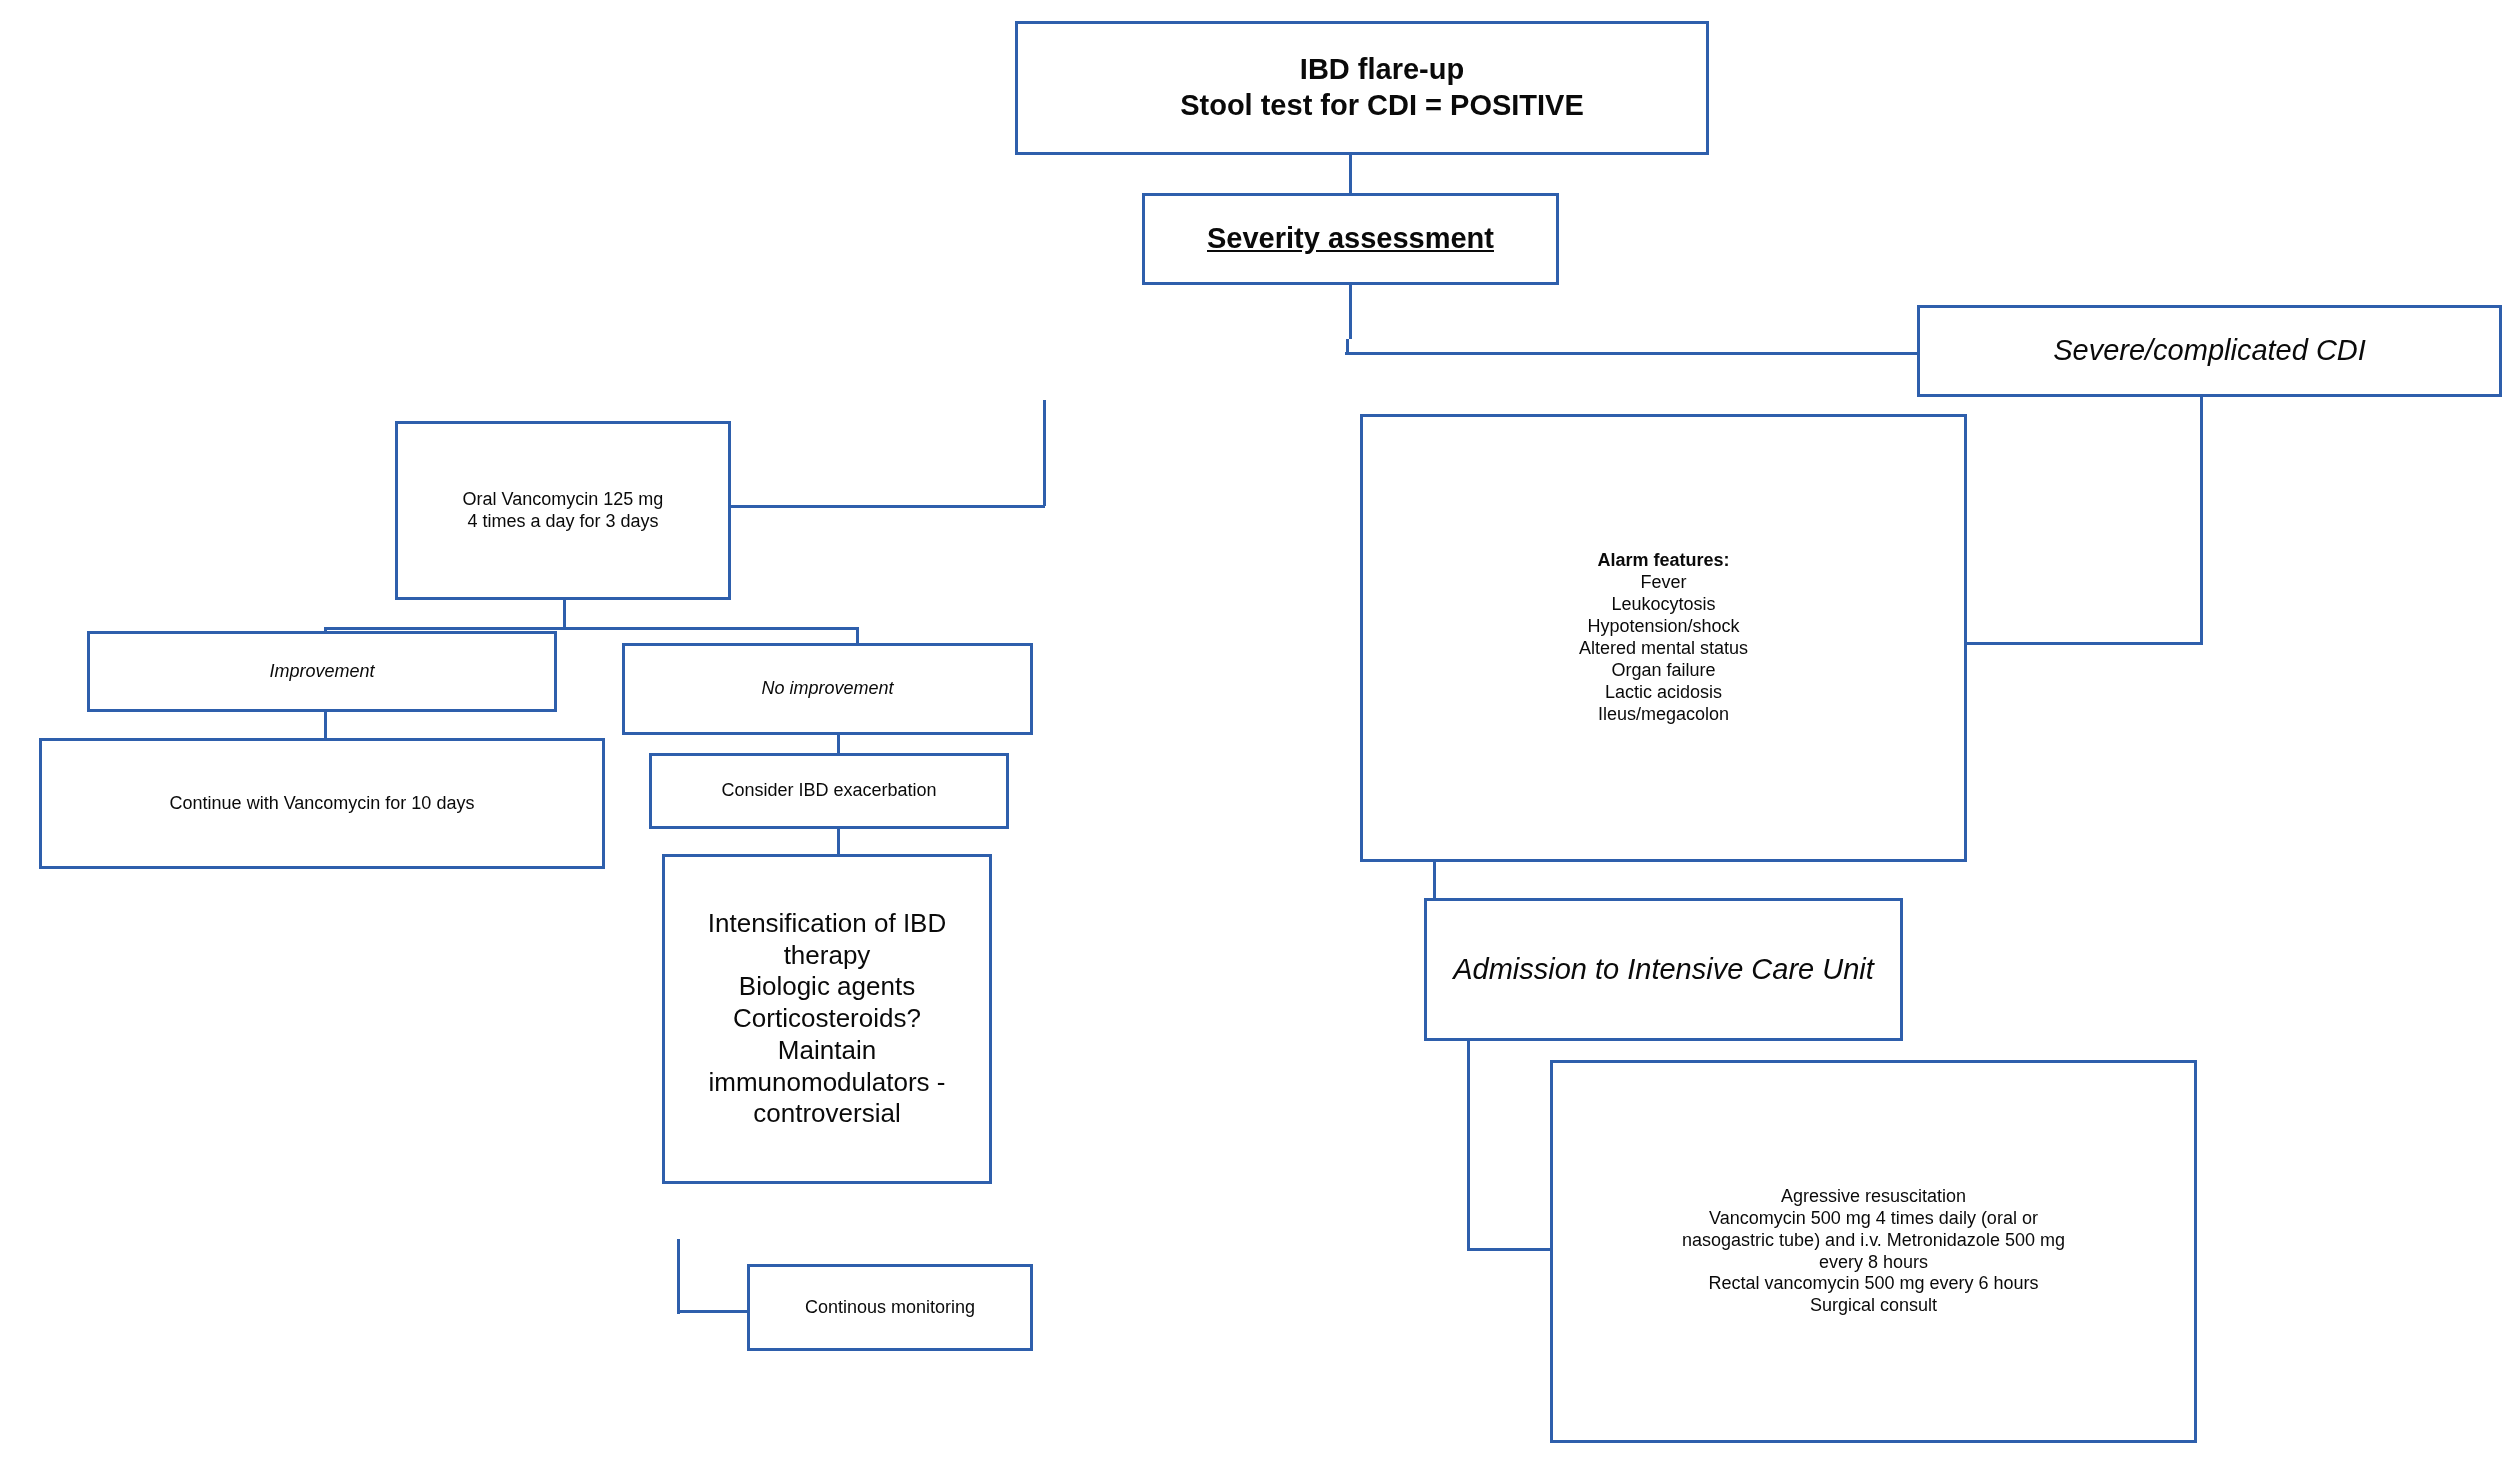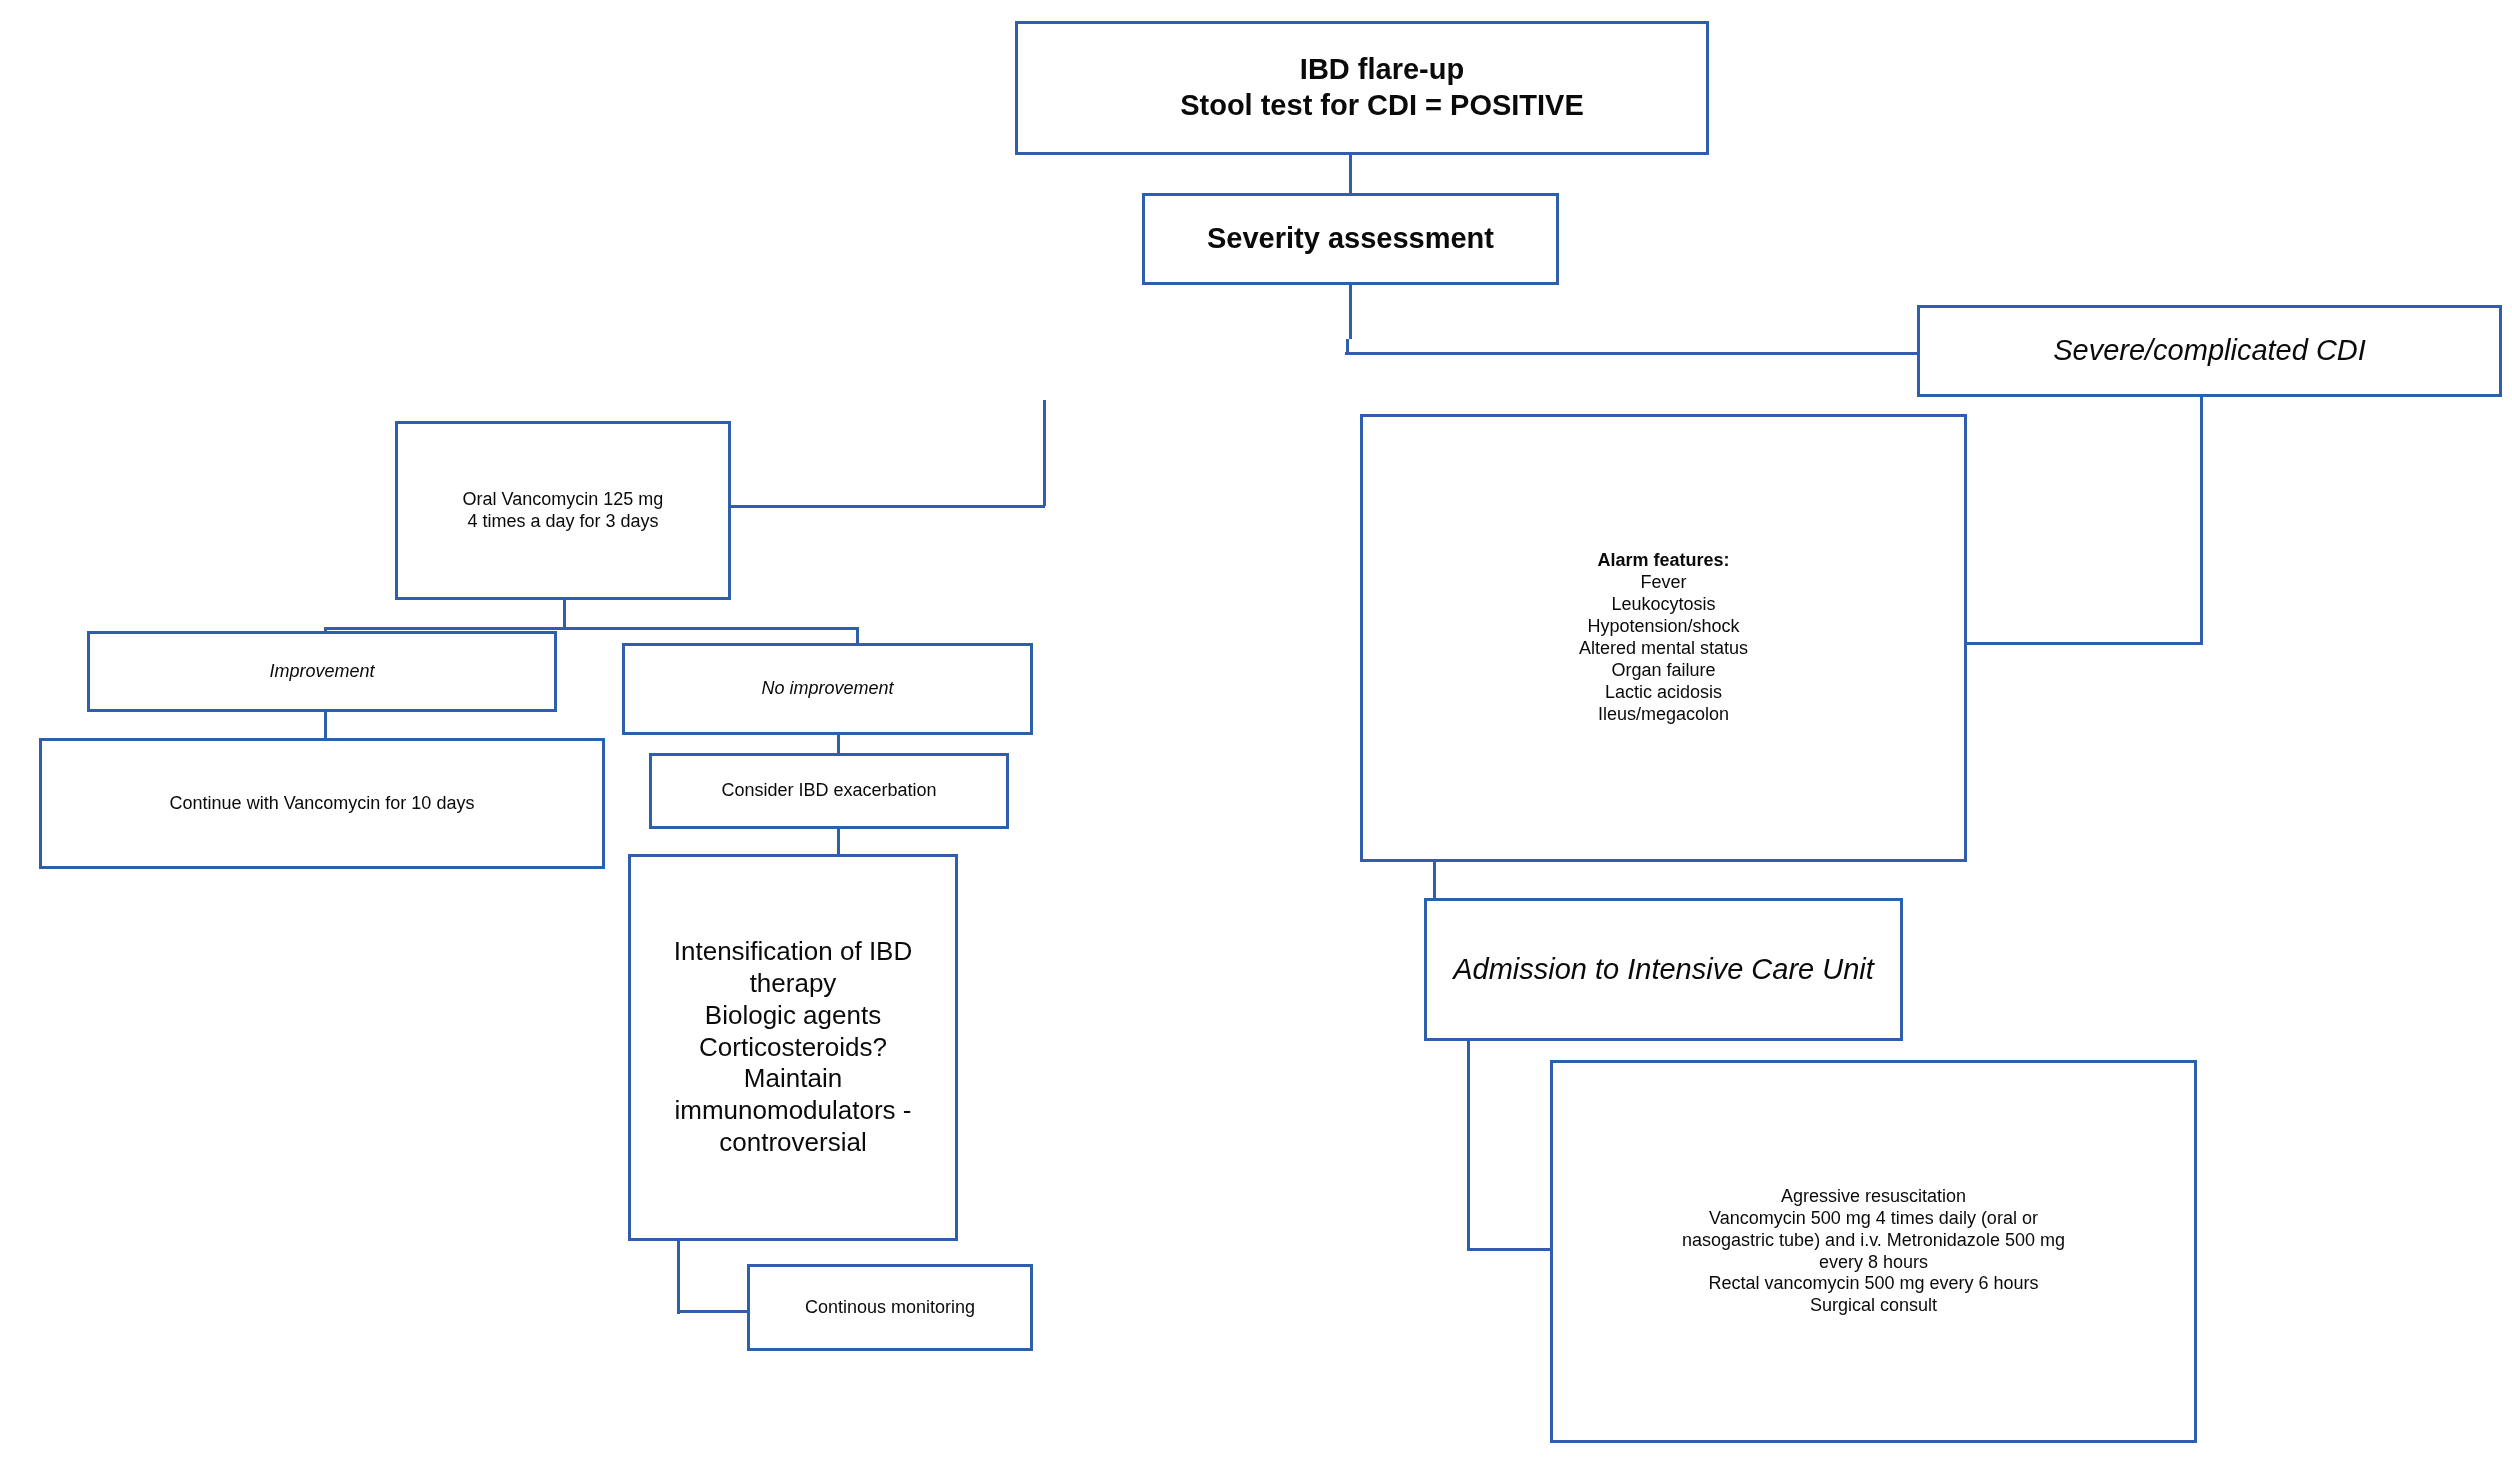--- a/index.html
+++ b/index.html
@@ -91,21 +91,21 @@
   <div class="conn v" style="left:1433px; top:862px; height:37px;"></div>
 
   <div class="conn v" style="left:1467px; top:1041px; height:210px;"></div>
   <div class="conn h" style="left:1467px; top:1248px; width:87px;"></div>
 
   <div class="node" style="left:1015px; top:20.5px; width:694px; height:134px;padding-left:40px;">
     <div class="txt bold fs-46">IBD flare-up
 Stool test for CDI = POSITIVE</div>
   </div>
 
-  <div class="node" style="left:1142px; top:193px; width:417px; height:92px;">
+  <div class="node" style="left:1142px; top:193px; width:417px; height:92px;text-decoration:underline;">
     <div class="txt bold fs-46">Severity assessment</div>
   </div>
 
 
   <div class="node" style="left:1917px; top:305px; width:585px; height:92px;">
     <div class="txt italic fs-46">Severe/complicated CDI</div>
   </div>
 
   <div class="node overflow" style="left:395px; top:421px; width:336px; height:179px;">
     <div class="txt fs-44">Oral Vancomycin 125 mg
@@ -121,21 +121,21 @@
   </div>
 
   <div class="node" style="left:39px; top:738px; width:566px; height:131px;">
     <div class="txt fs-44">Continue with Vancomycin for 10 days</div>
   </div>
 
   <div class="node overflow" style="left:649px; top:753px; width:360px; height:76px;">
     <div class="txt fs-44">Consider IBD exacerbation</div>
   </div>
 
-  <div class="node" style="left:628px; top:854px; width:330px; height:387px;">
+  <div class="node" style="left:662px; top:854px; width:330px; height:330px;">
     <div class="txt fs-42">Intensification of IBD
 therapy
 Biologic agents
 Corticosteroids?
 Maintain
 immunomodulators -
 controversial</div>
   </div>
 
   <div class="node overflow" style="left:747px; top:1264px; width:286px; height:87px;">

